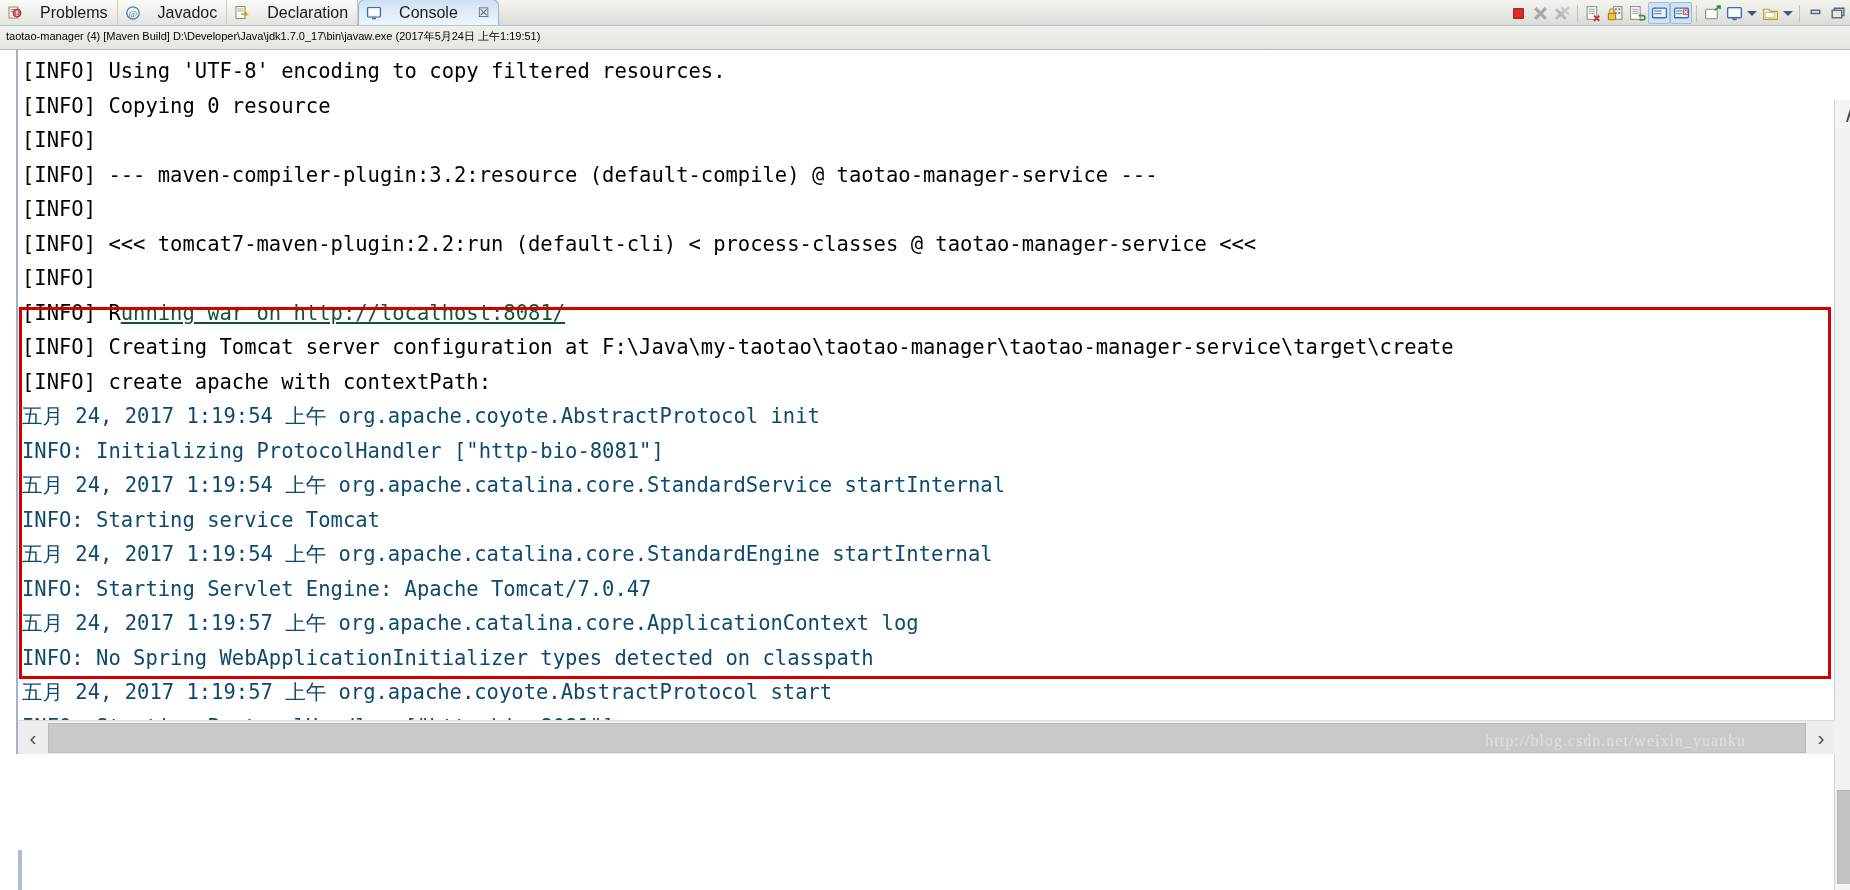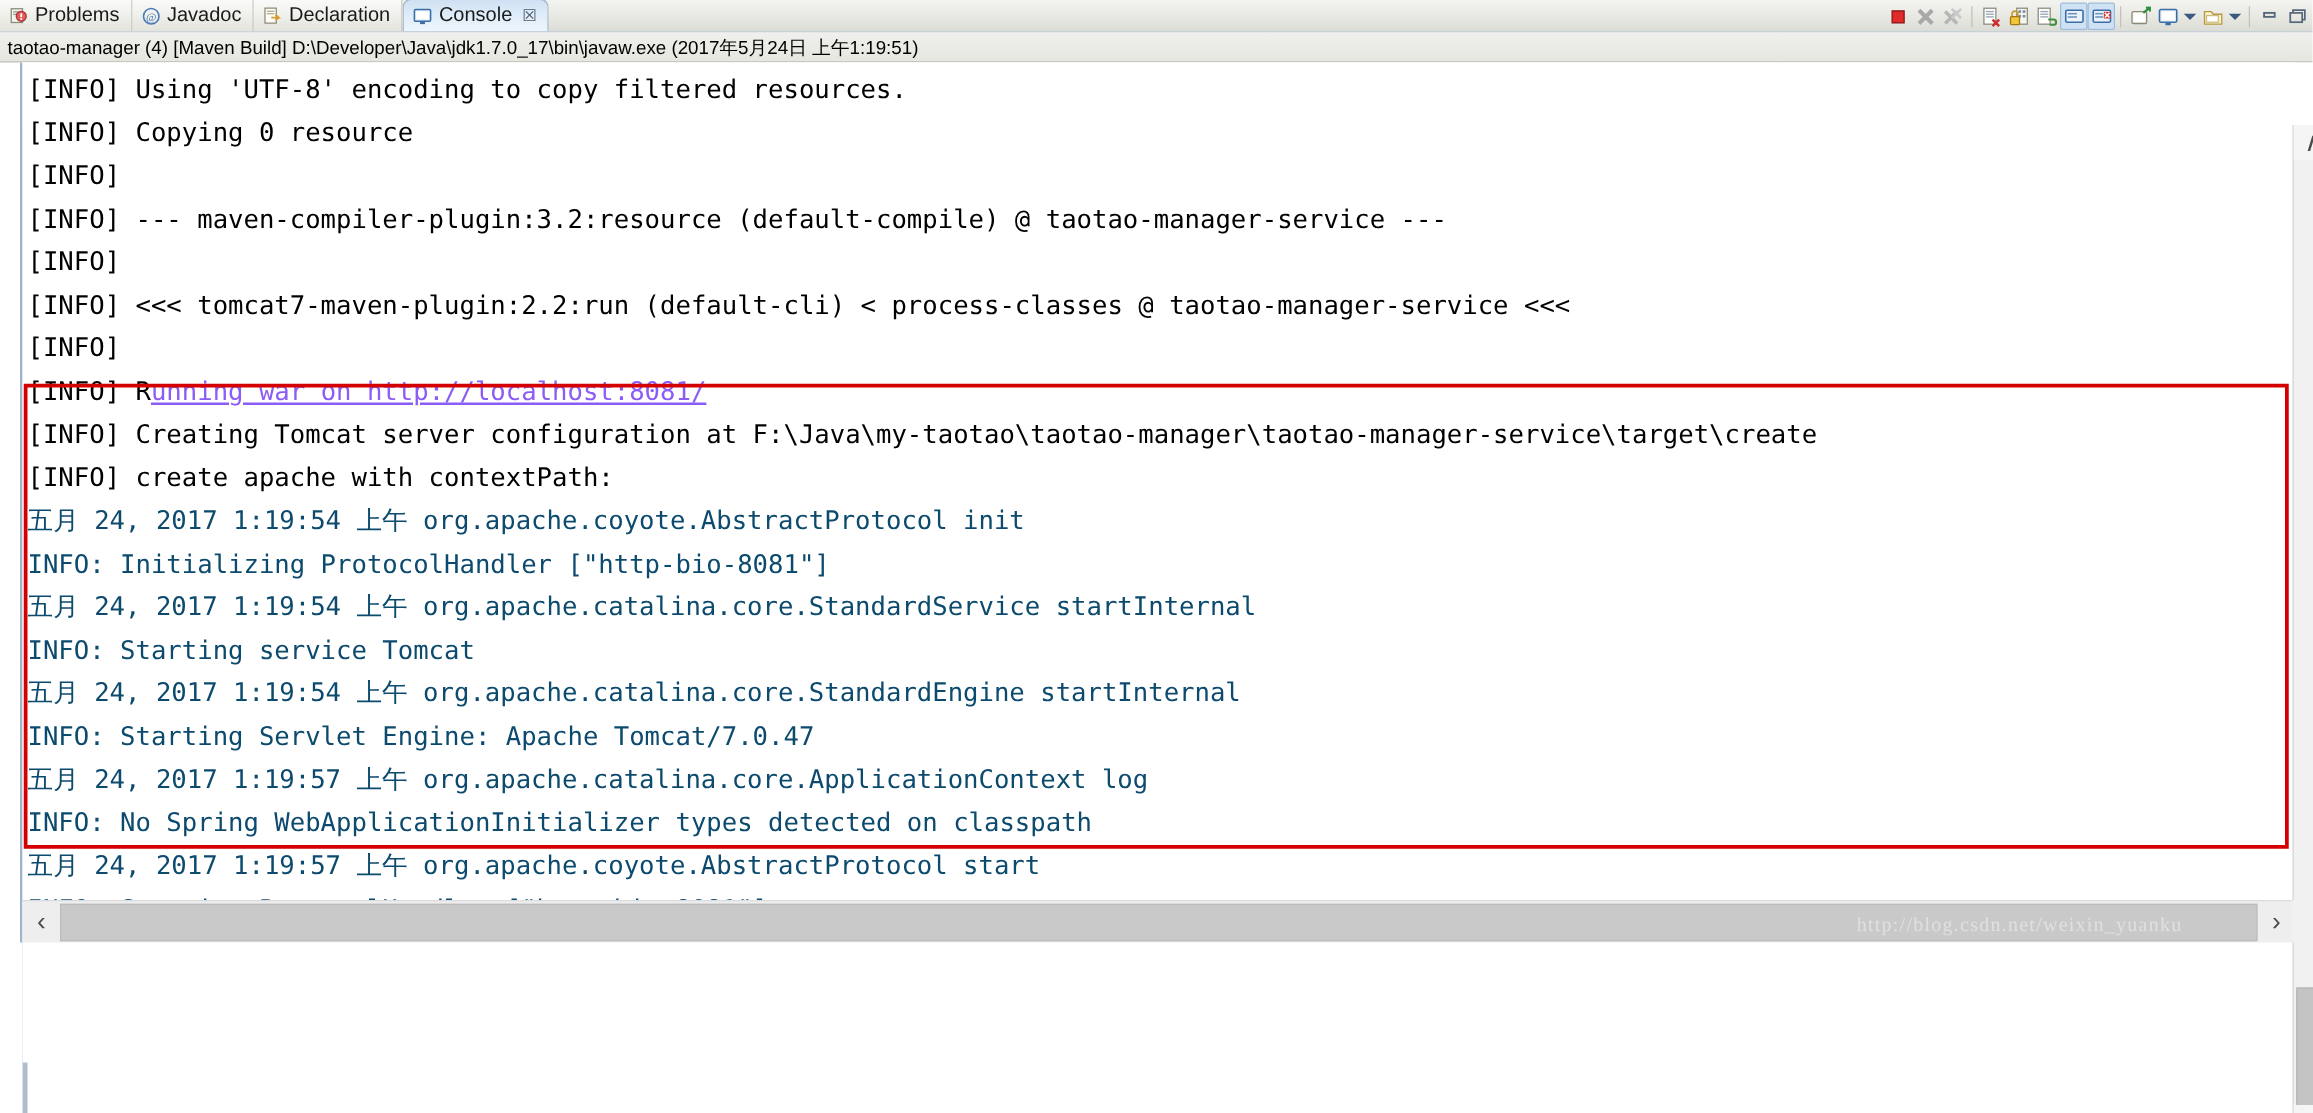--- a/index.html
+++ b/index.html
@@ -12,21 +12,21 @@
   }
 
   
   #tabbar {
     position: absolute; left: 0; top: 0; width: 1850px; height: 26px;
     background: linear-gradient(to bottom, #f3f3f0 0%, #e8e8e3 55%, #dcdcd6 100%);
     border-bottom: 1px solid #b6c3cf;
     display: flex; align-items: flex-end;
   }
   .tab {
-    display: flex; align-items: center; gap: 5px;
+    display: flex; align-items: center; gap: 17px;
     height: 25px; padding: 0 9px 0 7px;
     font-size: 16px; color: #1a1a1a;
     position: relative;
     border-right: 1px solid #c9c9c2;
     background: transparent;
     white-space: nowrap;
   }
   .tab.inactive { background: linear-gradient(to bottom,#fafaf8,#e4e4de); }
   .tab.active {
     background: linear-gradient(to bottom, #cfe0f2 0%, #dcebf8 40%, #eef5fc 100%);
@@ -47,21 +47,21 @@
   .tbtn.sel { background: #cfe2f4; border: 1px solid #9cbddc; border-radius: 2px; }
   .tsep { width: 1px; height: 17px; background: #c2c2bb; margin: 0 4px; }
   .tarrow { width: 14px; height: 22px; display:flex; align-items:center; justify-content:center; }
   .tarrow i { display:block; width:0;height:0;border-left:5px solid transparent;border-right:5px solid transparent;border-top:5px solid #3b5a80; }
 
   
   #conhead {
     position: absolute; left: 0; top: 26px; width: 1850px; height: 24px;
     background: linear-gradient(to bottom,#f0f0ec,#e6e6e0);
     border-bottom: 1px solid #b9b9b2;
-    font-size: 15px; color: #000;
+    font-size: 11px; color: #000;
     padding: 3px 16px 0 6px; white-space: nowrap; overflow: hidden;
   }
 
   
   #conwrap {
     position: absolute; left: 16px; top: 50px; width: 1850px; height: 704px;
     background: #ffffff;
     border-left: 2px solid #9fb4c8;
   }
   #contextarea {
@@ -69,21 +69,21 @@
     overflow: hidden; background: #fff;
     padding: 4px 0 0 4px;
   }
   .line {
     font-family: "DejaVu Sans Mono", "Liberation Mono", monospace;
     font-size: 20.5px; line-height: 34.5px;
     white-space: pre; color: #000;
     height: 34.5px;
   }
   .line.red { color: #0c4a6e; }
-  .lnk { color: #8b5cf6; text-decoration: underline; margin-top: 34px; }
+  .lnk { color: #14532d; text-decoration: underline; margin-top: 34px; }
 
   
   #redbox {
     position: absolute; left: 1px; top: 257px;
     width: 1812px; height: 372px;
     border: 3px solid #d40000; pointer-events: none;
   }
 
   
   #vscroll {

